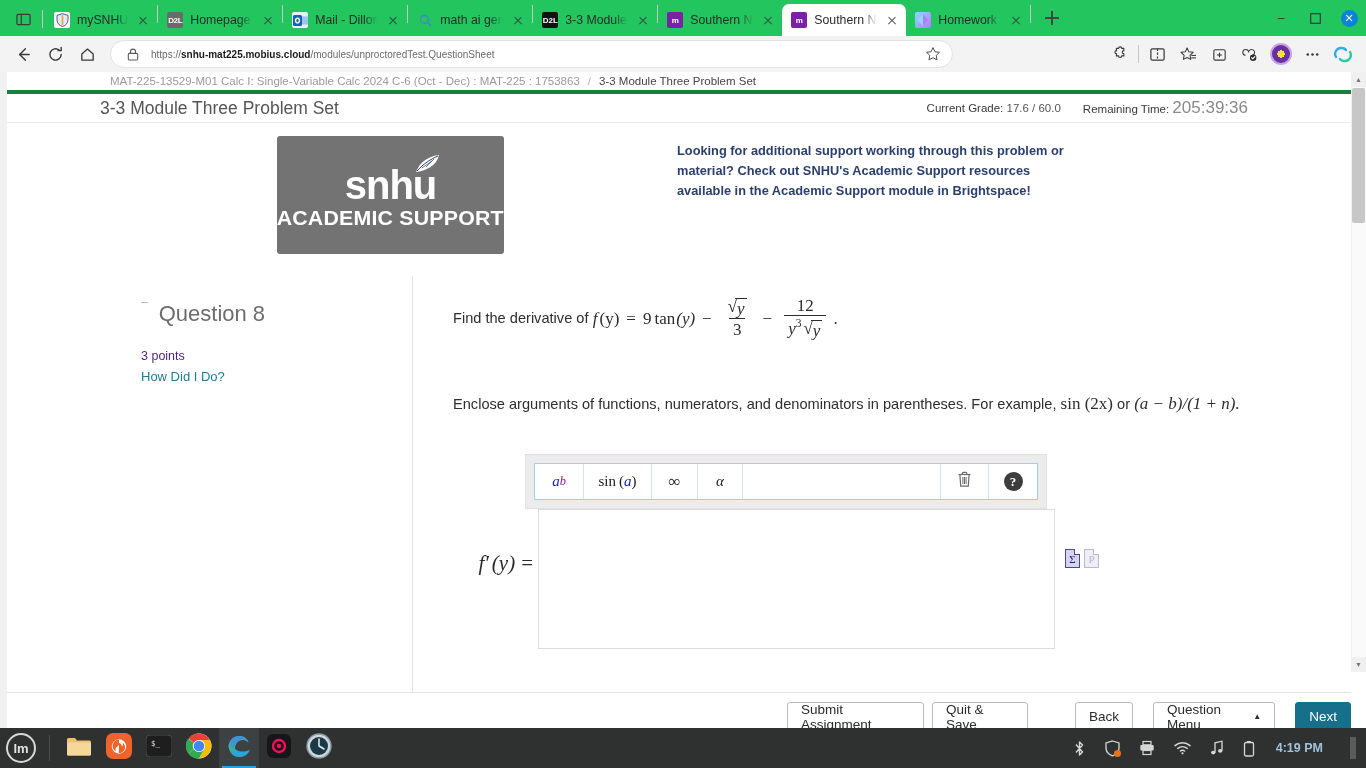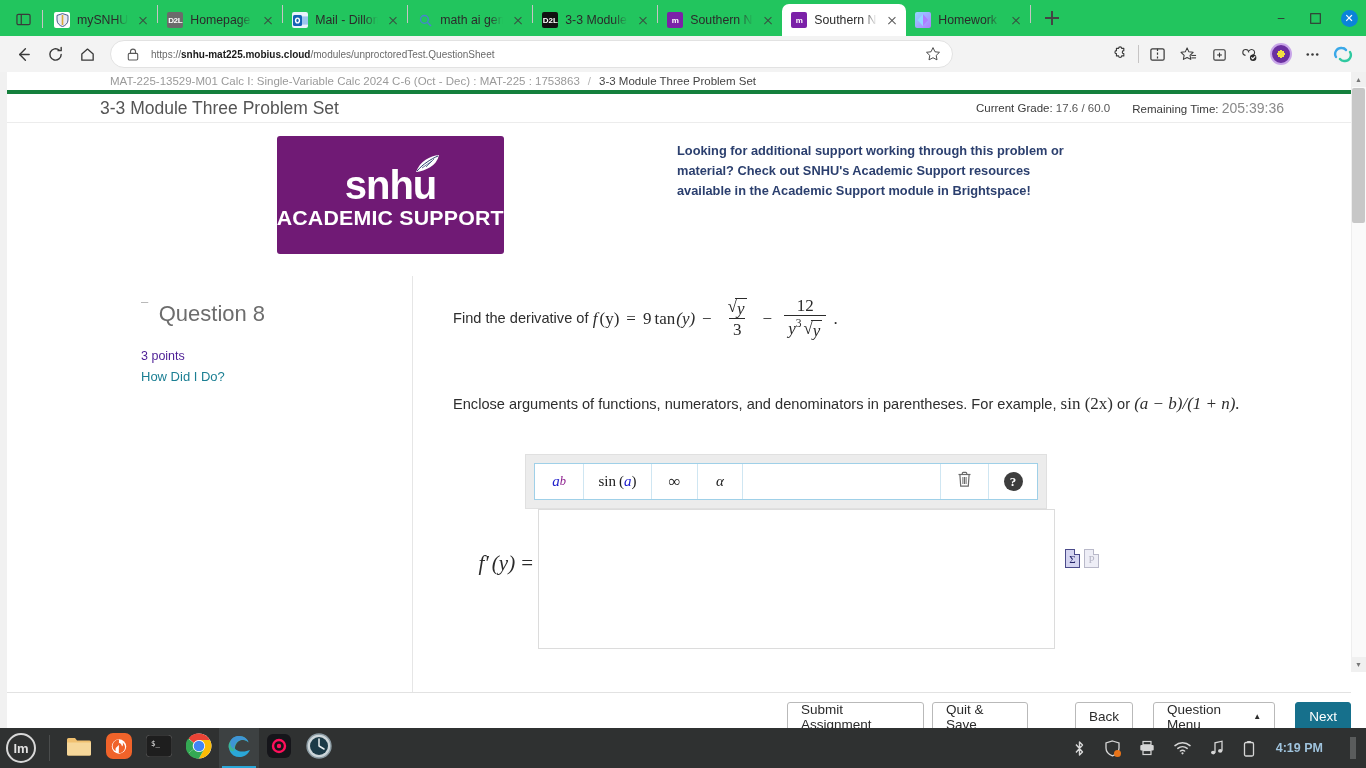--- a/index.html
+++ b/index.html
@@ -89,28 +89,28 @@
   .scroll-thumb { position:absolute; right:1px; top:16px; width:13px; height:135px; background:#c7c7c7; border-radius:2px;}
 
   .crumbbar { height:22px; border-bottom:4px solid #15803d; display:flex; align-items:center;
               padding-left:110px; background:#fff; }
   .crumb-course { font-size:11.5px; color:#9a9a9a; }
   .crumb-sep { font-size:11.5px; color:#b5b5b5; margin:0 8px; }
   .crumb-current { font-size:11.5px; color:#444; }
 
   .titlebar { height:29px; display:flex; align-items:center; border-bottom:1px solid #ececec; background:#fff;}
   .assign-title { font-size:17.5px; color:#555; margin-left:100px; font-weight:400; }
-  .metainfo { margin-left:auto; display:flex; align-items:center; gap:22px; padding-right:82px; }
+  .metainfo { margin-left:auto; display:flex; align-items:center; gap:22px; padding-right:118px; }
   .meta-item { font-size:11.5px; color:#3a3a3a; }
   .meta-item .v { color:#555; }
-  .meta-time { font-size:14px; color:#8a8a8a; }
+  .meta-time { font-size:17px; color:#8a8a8a; }
 
   .banner { display:flex; padding-top:13px; }
   .snhu-logo {
-    width:227px; height:118px; margin-left:277px; background:#701a75; border-radius:3px;
+    width:227px; height:118px; margin-left:277px; background:#737373; border-radius:3px;
     display:flex; flex-direction:column; align-items:center; justify-content:center; position:relative;
   }
   .snhu-word { color:#fff; font-size:40px; font-weight:bold; letter-spacing:-1px; line-height:.95;
                font-family:"Liberation Sans", sans-serif; margin-top:6px; }
   .snhu-leaf { position:absolute; left:136px; top:18px; width:28px; height:20px; }
   .snhu-sub { color:#fff; font-size:20.5px; font-weight:bold; letter-spacing:.2px; margin-top:2px;
               font-family:"Liberation Sans", sans-serif; transform:scaleX(1.04); }
   .banner-text {
     margin-left:173px; margin-top:5px; width:400px; color:#2b3f6e; font-weight:bold;
     font-size:12.8px; line-height:1.55;

